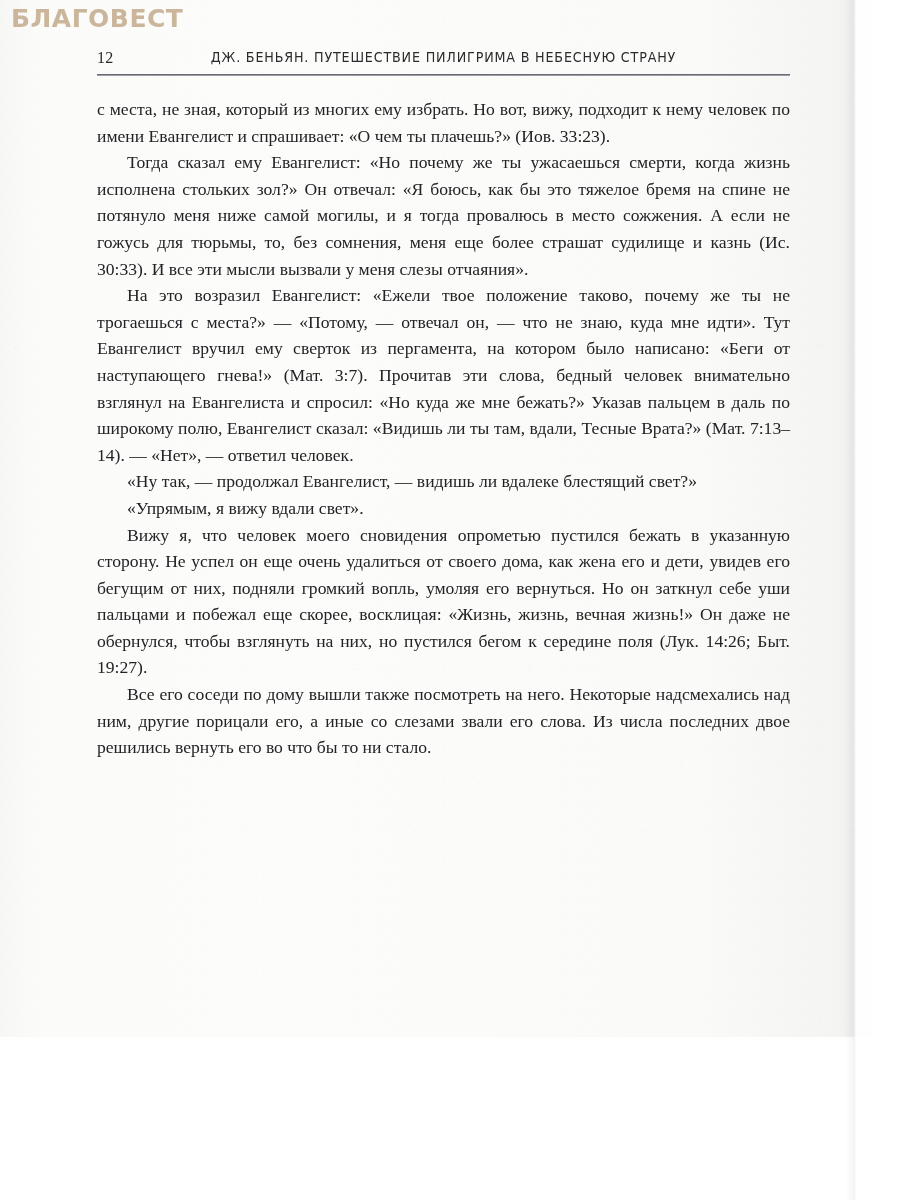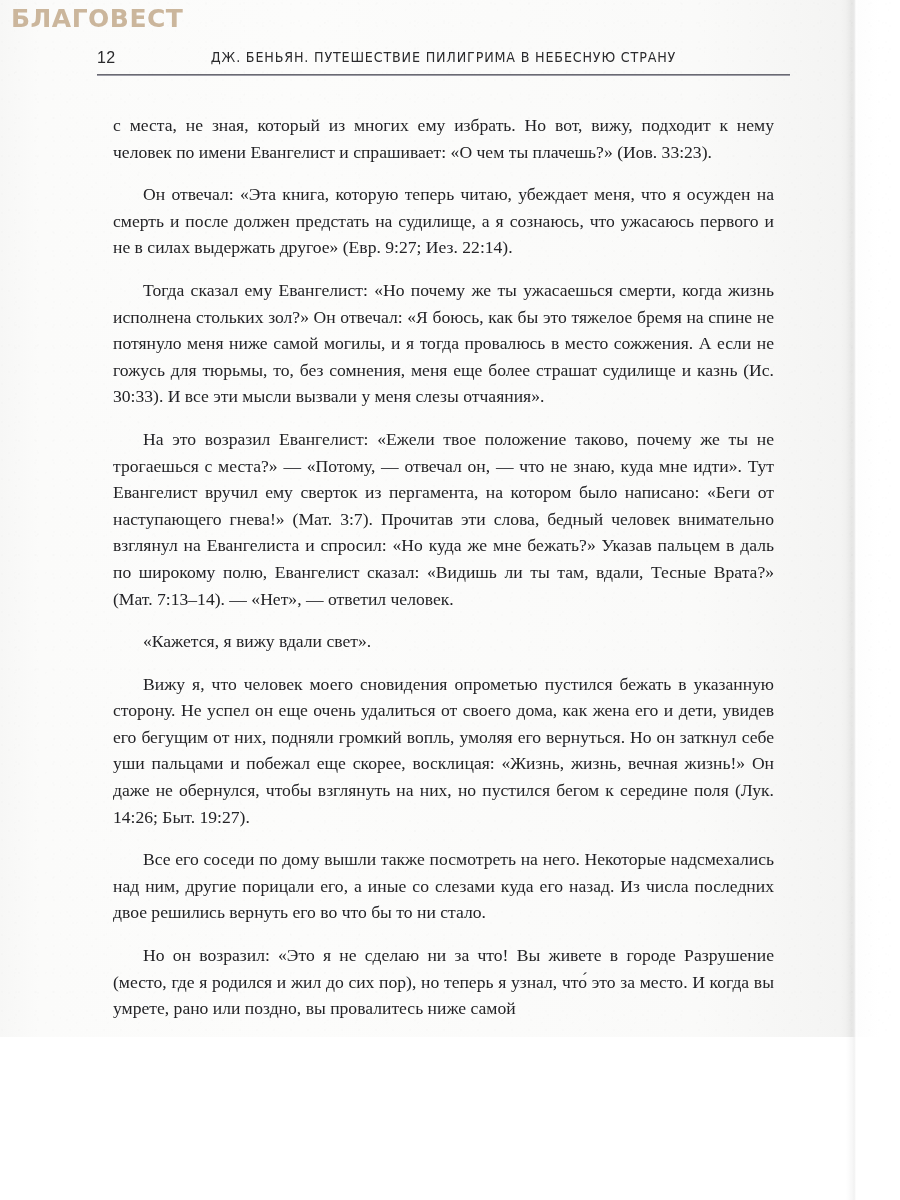--- a/index.html
+++ b/index.html
@@ -81,21 +81,21 @@
     position: absolute;
     left: 97px;
     top: 48px;
     width: 693px;
     height: 30px;
   }
   #folio {
     position: absolute;
     left: 0;
     top: 1px;
-    font-family: Liberation Sans, sans-serif;
+    font-family: Liberation Serif, serif;
     font-size: 16px;
     color: #2a2a2c;
     letter-spacing: .3px;
   }
   #head-title {
     position: absolute;
     left: 0;
     top: 2px;
     width: 693px;
     text-align: center;
@@ -118,21 +118,21 @@
   }
 
   
   #body-text {
     position: absolute;
     left: 97px;
     top: 96px;
     width: 693px;
   }
   .para {
-    margin: 16px;
+    margin: 0;
     text-indent: 30px;
     text-align: justify;
     text-justify: inter-word;
     font-family: "Liberation Serif", "DejaVu Serif", serif;
     font-size: 17.6px;
     line-height: 26.6px;
     color: #232326;
     hyphens: manual;
     -webkit-hyphens: manual;
   }
@@ -149,22 +149,21 @@
   <div id="watermark">БЛАГОВЕСТ</div>
 
   <div id="running-head">
     <span id="folio">12</span>
     <span id="head-title">ДЖ. БЕНЬЯН. ПУТЕШЕСТВИЕ ПИЛИГРИМА В НЕБЕСНУЮ СТРАНУ</span>
   </div>
   <div id="head-rule"></div>
 
   <div id="body-text">
       <p class="para no-indent">с места, не зная, который из многих ему избрать. Но вот, вижу, подходит к нему человек по имени Евангелист и спрашивает: «О чем ты плачешь?» (Иов. 33:23).</p>
-      <p class="para">Он отвечал: «Эта книга, которую теперь читаю, убеждает меня, что я осужден на смерть и после должен предстать на судилище, а я сознаюсь, что ужасаюсь первого и не в силах выдержать другое» (Евр. 9:27; Иез. 22:14).</p>
       <p class="para">Тогда сказал ему Евангелист: «Но почему же ты ужасаешься смерти, когда жизнь исполнена стольких зол?» Он отвечал: «Я боюсь, как бы это тяжелое бремя на спине не потянуло меня ниже самой могилы, и я тогда провалюсь в место сожжения. А если не гожусь для тюрьмы, то, без сомнения, меня еще более страшат судилище и казнь (Ис. 30:33). И все эти мысли вызвали у меня слезы отчаяния».</p>
       <p class="para">На это возразил Евангелист: «Ежели твое положение таково, почему же ты не трогаешься с места?» — «Потому, — отвечал он, — что не знаю, куда мне идти». Тут Евангелист вручил ему сверток из пергамента, на котором было написано: «Беги от наступающего гнева!» (Мат. 3:7). Прочитав эти слова, бедный человек внимательно взглянул на Евангелиста и спросил: «Но куда же мне бежать?» Указав пальцем в даль по широкому полю, Евангелист сказал: «Видишь ли ты там, вдали, Тесные Врата?» (Мат. 7:13–14). — «Нет», — ответил человек.</p>
-      <p class="para">«Кажется, я вижу вдали свет».</p>
+      <p class="para">«Ну так, — продолжал Евангелист, — видишь ли вдалеке блестящий свет?»</p>
+      <p class="para">«Упрямым, я вижу вдали свет».</p>
       <p class="para">Вижу я, что человек моего сновидения опрометью пустился бежать в указанную сторону. Не успел он еще очень удалиться от своего дома, как жена его и дети, увидев его бегущим от них, подняли громкий вопль, умоляя его вернуться. Но он заткнул себе уши пальцами и побежал еще скорее, восклицая: «Жизнь, жизнь, вечная жизнь!» Он даже не обернулся, чтобы взглянуть на них, но пустился бегом к середине поля (Лук. 14:26; Быт. 19:27).</p>
-      <p class="para">Все его соседи по дому вышли также посмотреть на него. Некоторые надсмехались над ним, другие порицали его, а иные со слезами куда его назад. Из числа последних двое решились вернуть его во что бы то ни стало.</p>
-      <p class="para">Но он возразил: «Это я не сделаю ни за что! Вы живете в городе Разрушение (место, где я родился и жил до сих пор), но теперь я узнал, что́ это за место. И когда вы умрете, рано или поздно, вы провалитесь ниже самой</p>
+      <p class="para">Все его соседи по дому вышли также посмотреть на него. Некоторые надсмехались над ним, другие порицали его, а иные со слезами звали его слова. Из числа последних двое решились вернуть его во что бы то ни стало.</p>
     </div>
 
 </div>
 
 </body></html>

